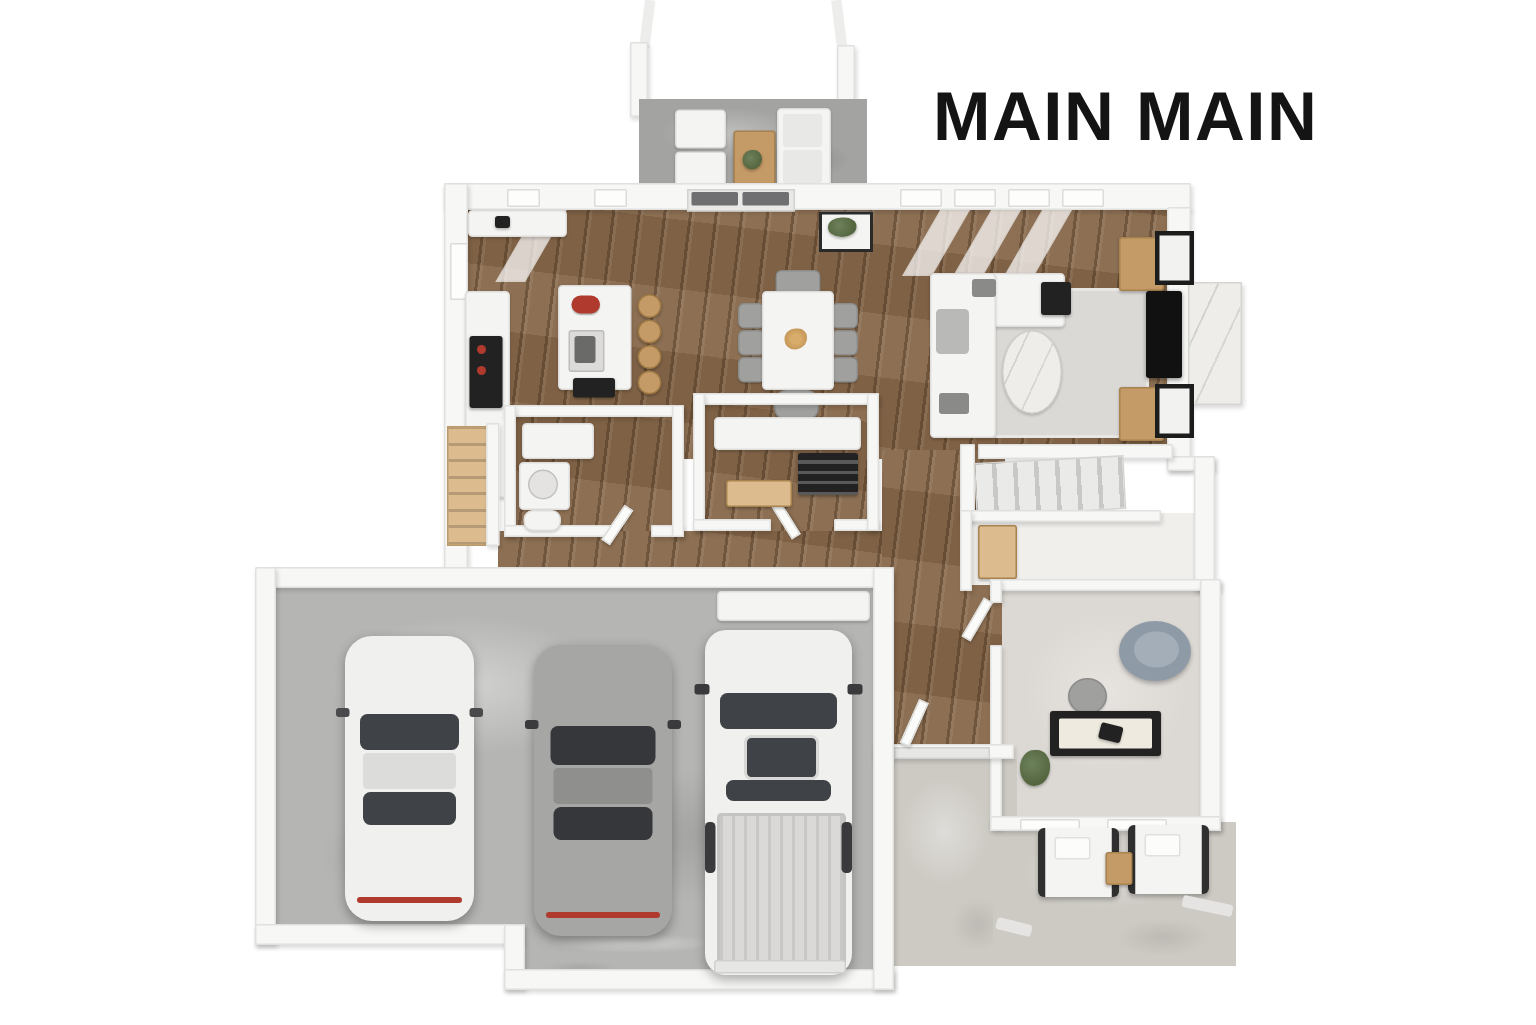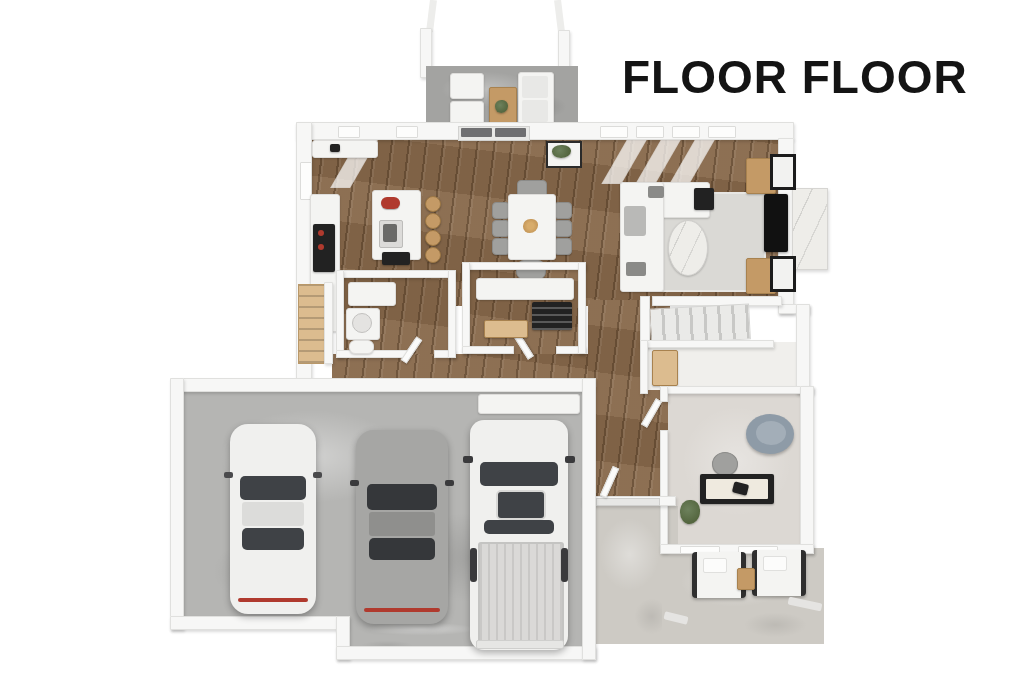--- a/index.html
+++ b/index.html
@@ -48,21 +48,21 @@
   .doorleaf{background:#fbfbfa;border:1px solid #dcdcda;box-shadow:1px 1px 2px rgba(0,0,0,.2);}
   .plant{background:radial-gradient(circle at 40% 40%, #6d815c, var(--plant-green) 70%);border-radius:50% 45% 55% 50%;box-shadow:0 1px 2px rgba(0,0,0,.3);}
 
   #floor-title{font-weight:700;font-size:46px;letter-spacing:1px;color:var(--title-text);line-height:1;}
 </style>
 </head>
 <body>
 
 <div id="stage">
 
-  <div id="floor-title" class="t" style="left:622px;top:54px;">FLOOR FLOOR</div>
+  <div id="floor-title" class="t" style="left:622px;top:54px;">MAIN MAIN</div>
 
   <div class="abs" style="left:428px;top:0;width:7px;height:32px;background:#ededeb;transform:rotate(7deg);"></div>
   <div class="abs" style="left:556px;top:0;width:7px;height:32px;background:#ededeb;transform:rotate(-7deg);"></div>
   <div class="abs wall" style="left:420px;top:28px;width:12px;height:50px;"></div>
   <div class="abs wall" style="left:558px;top:30px;width:12px;height:48px;"></div>
   <div class="abs porchfloor" style="left:426px;top:66px;width:152px;height:58px;"></div>
   <div class="abs whitefurn" style="left:450px;top:73px;width:32px;height:24px;"></div>
   <div class="abs whitefurn" style="left:450px;top:101px;width:32px;height:24px;"></div>
   <div class="abs woodfurn" style="left:489px;top:87px;width:26px;height:40px;"></div>
   <div class="abs plant" style="left:495px;top:100px;width:13px;height:13px;"></div>

